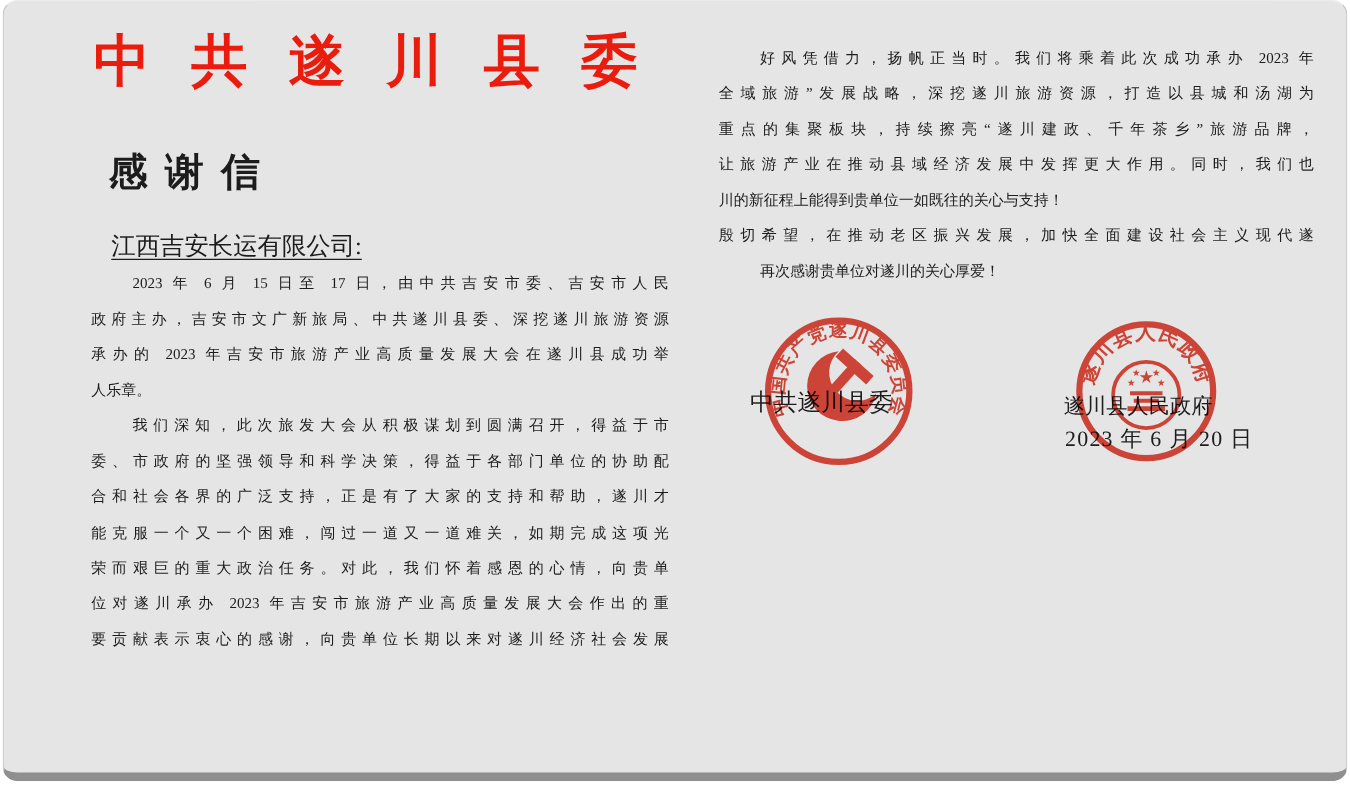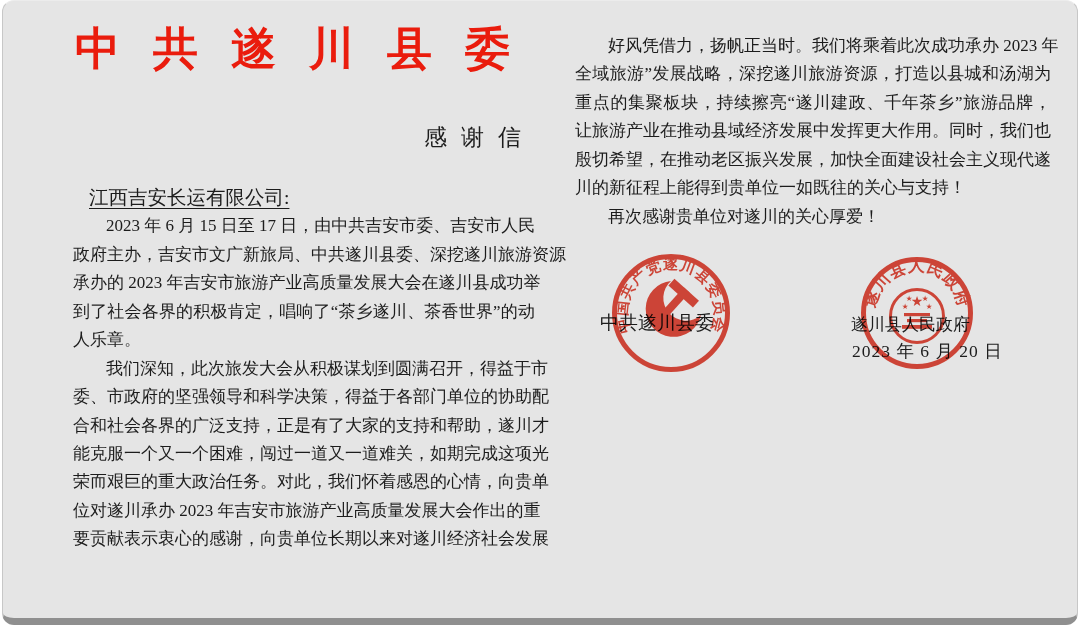--- a/index.html
+++ b/index.html
@@ -19,29 +19,29 @@
   }
   
   .col{position:absolute;top:0;}
   .col-left{left:70px;width:462px;}
   .col-right{left:572px;width:476px;}
   .org-title{
     margin-top:20px;height:56px;line-height:56px;white-space:nowrap;
     font-size:45px;font-weight:bold;color:var(--red);letter-spacing:33px;padding-left:2px;
   }
   .letter-title{
-    margin-top:44px;height:34px;line-height:34px;text-align:right;
-    font-size:23px;font-weight:normal;letter-spacing:14px;padding-left:14px;
+    margin-top:44px;height:34px;line-height:34px;text-align:left;
+    font-size:31px;font-weight:bold;letter-spacing:14px;padding-left:14px;
   }
   .salutation{margin-top:29px;height:28.45px;line-height:28.45px;font-size:19.5px;}
   .salutation span{text-decoration:underline;text-underline-offset:4px;margin-left:16px;}
   .lines{}
   .col-right .lines{padding-top:31px;}
   .line{
-    height:28.45px;line-height:28.45px;font-size:17px;white-space:nowrap;
+    height:28.45px;line-height:28.45px;font-size:12px;white-space:nowrap;
     text-align:justify;text-align-last:left;color:var(--ink);
   }
   .line.full{text-align-last:justify;}
   .line.indent{padding-left:33px;}
   
   .signatures{position:absolute;left:574px;top:244px;width:478px;height:150px;}
   .sign-name{position:absolute;white-space:nowrap;color:var(--ink);z-index:1;}
   .party-name{left:23px;top:66px;font-size:19px;line-height:24px;}
   .govt-name{left:274px;top:69px;font-size:17px;line-height:22px;}
   .govt-date{position:absolute;left:275px;top:95px;font-size:17.5px;line-height:22px;
@@ -61,40 +61,39 @@
 <div class="card">
 
   <div class="col col-left">
     <div class="org-title">中共遂川县委</div>
     <div class="letter-title">感谢信</div>
     <div class="salutation"><span>江西吉安长运有限公司:</span></div>
     <div class="lines">
         <div class="line full indent">2023 年 6 月 15 日至 17 日，由中共吉安市委、吉安市人民</div>
         <div class="line full">政府主办，吉安市文广新旅局、中共遂川县委、深挖遂川旅游资源</div>
         <div class="line full">承办的 2023 年吉安市旅游产业高质量发展大会在遂川县成功举</div>
-        <div class="line full">到了社会各界的积极肯定，唱响了“茶乡遂川、茶香世界”的动</div>
         <div class="line">人乐章。</div>
         <div class="line full indent">我们深知，此次旅发大会从积极谋划到圆满召开，得益于市</div>
         <div class="line full">委、市政府的坚强领导和科学决策，得益于各部门单位的协助配</div>
         <div class="line full">合和社会各界的广泛支持，正是有了大家的支持和帮助，遂川才</div>
         <div class="line full">能克服一个又一个困难，闯过一道又一道难关，如期完成这项光</div>
         <div class="line full">荣而艰巨的重大政治任务。对此，我们怀着感恩的心情，向贵单</div>
         <div class="line full">位对遂川承办 2023 年吉安市旅游产业高质量发展大会作出的重</div>
         <div class="line full">要贡献表示衷心的感谢，向贵单位长期以来对遂川经济社会发展</div>
       </div>
   </div>
 
   <div class="col col-right">
     <div class="lines">
         <div class="line full indent">好风凭借力，扬帆正当时。我们将乘着此次成功承办 2023 年</div>
         <div class="line full">全域旅游”发展战略，深挖遂川旅游资源，打造以县城和汤湖为</div>
         <div class="line full">重点的集聚板块，持续擦亮“遂川建政、千年茶乡”旅游品牌，</div>
         <div class="line full">让旅游产业在推动县域经济发展中发挥更大作用。同时，我们也</div>
+        <div class="line">川的新征程上能得到贵单位一如既往的关心与支持！</div>
         <div class="line full">殷切希望，在推动老区振兴发展，加快全面建设社会主义现代遂</div>
-        <div class="line">川的新征程上能得到贵单位一如既往的关心与支持！</div>
         <div class="line indent">再次感谢贵单位对遂川的关心厚爱！</div>
       </div>
   </div>
 
   <div class="signatures">
 
     <div class="sign-name party-name">中共遂川县委</div>
 
     <svg class="seal party-seal" width="124" height="124" viewBox="0 0 124 124">
       <defs>

